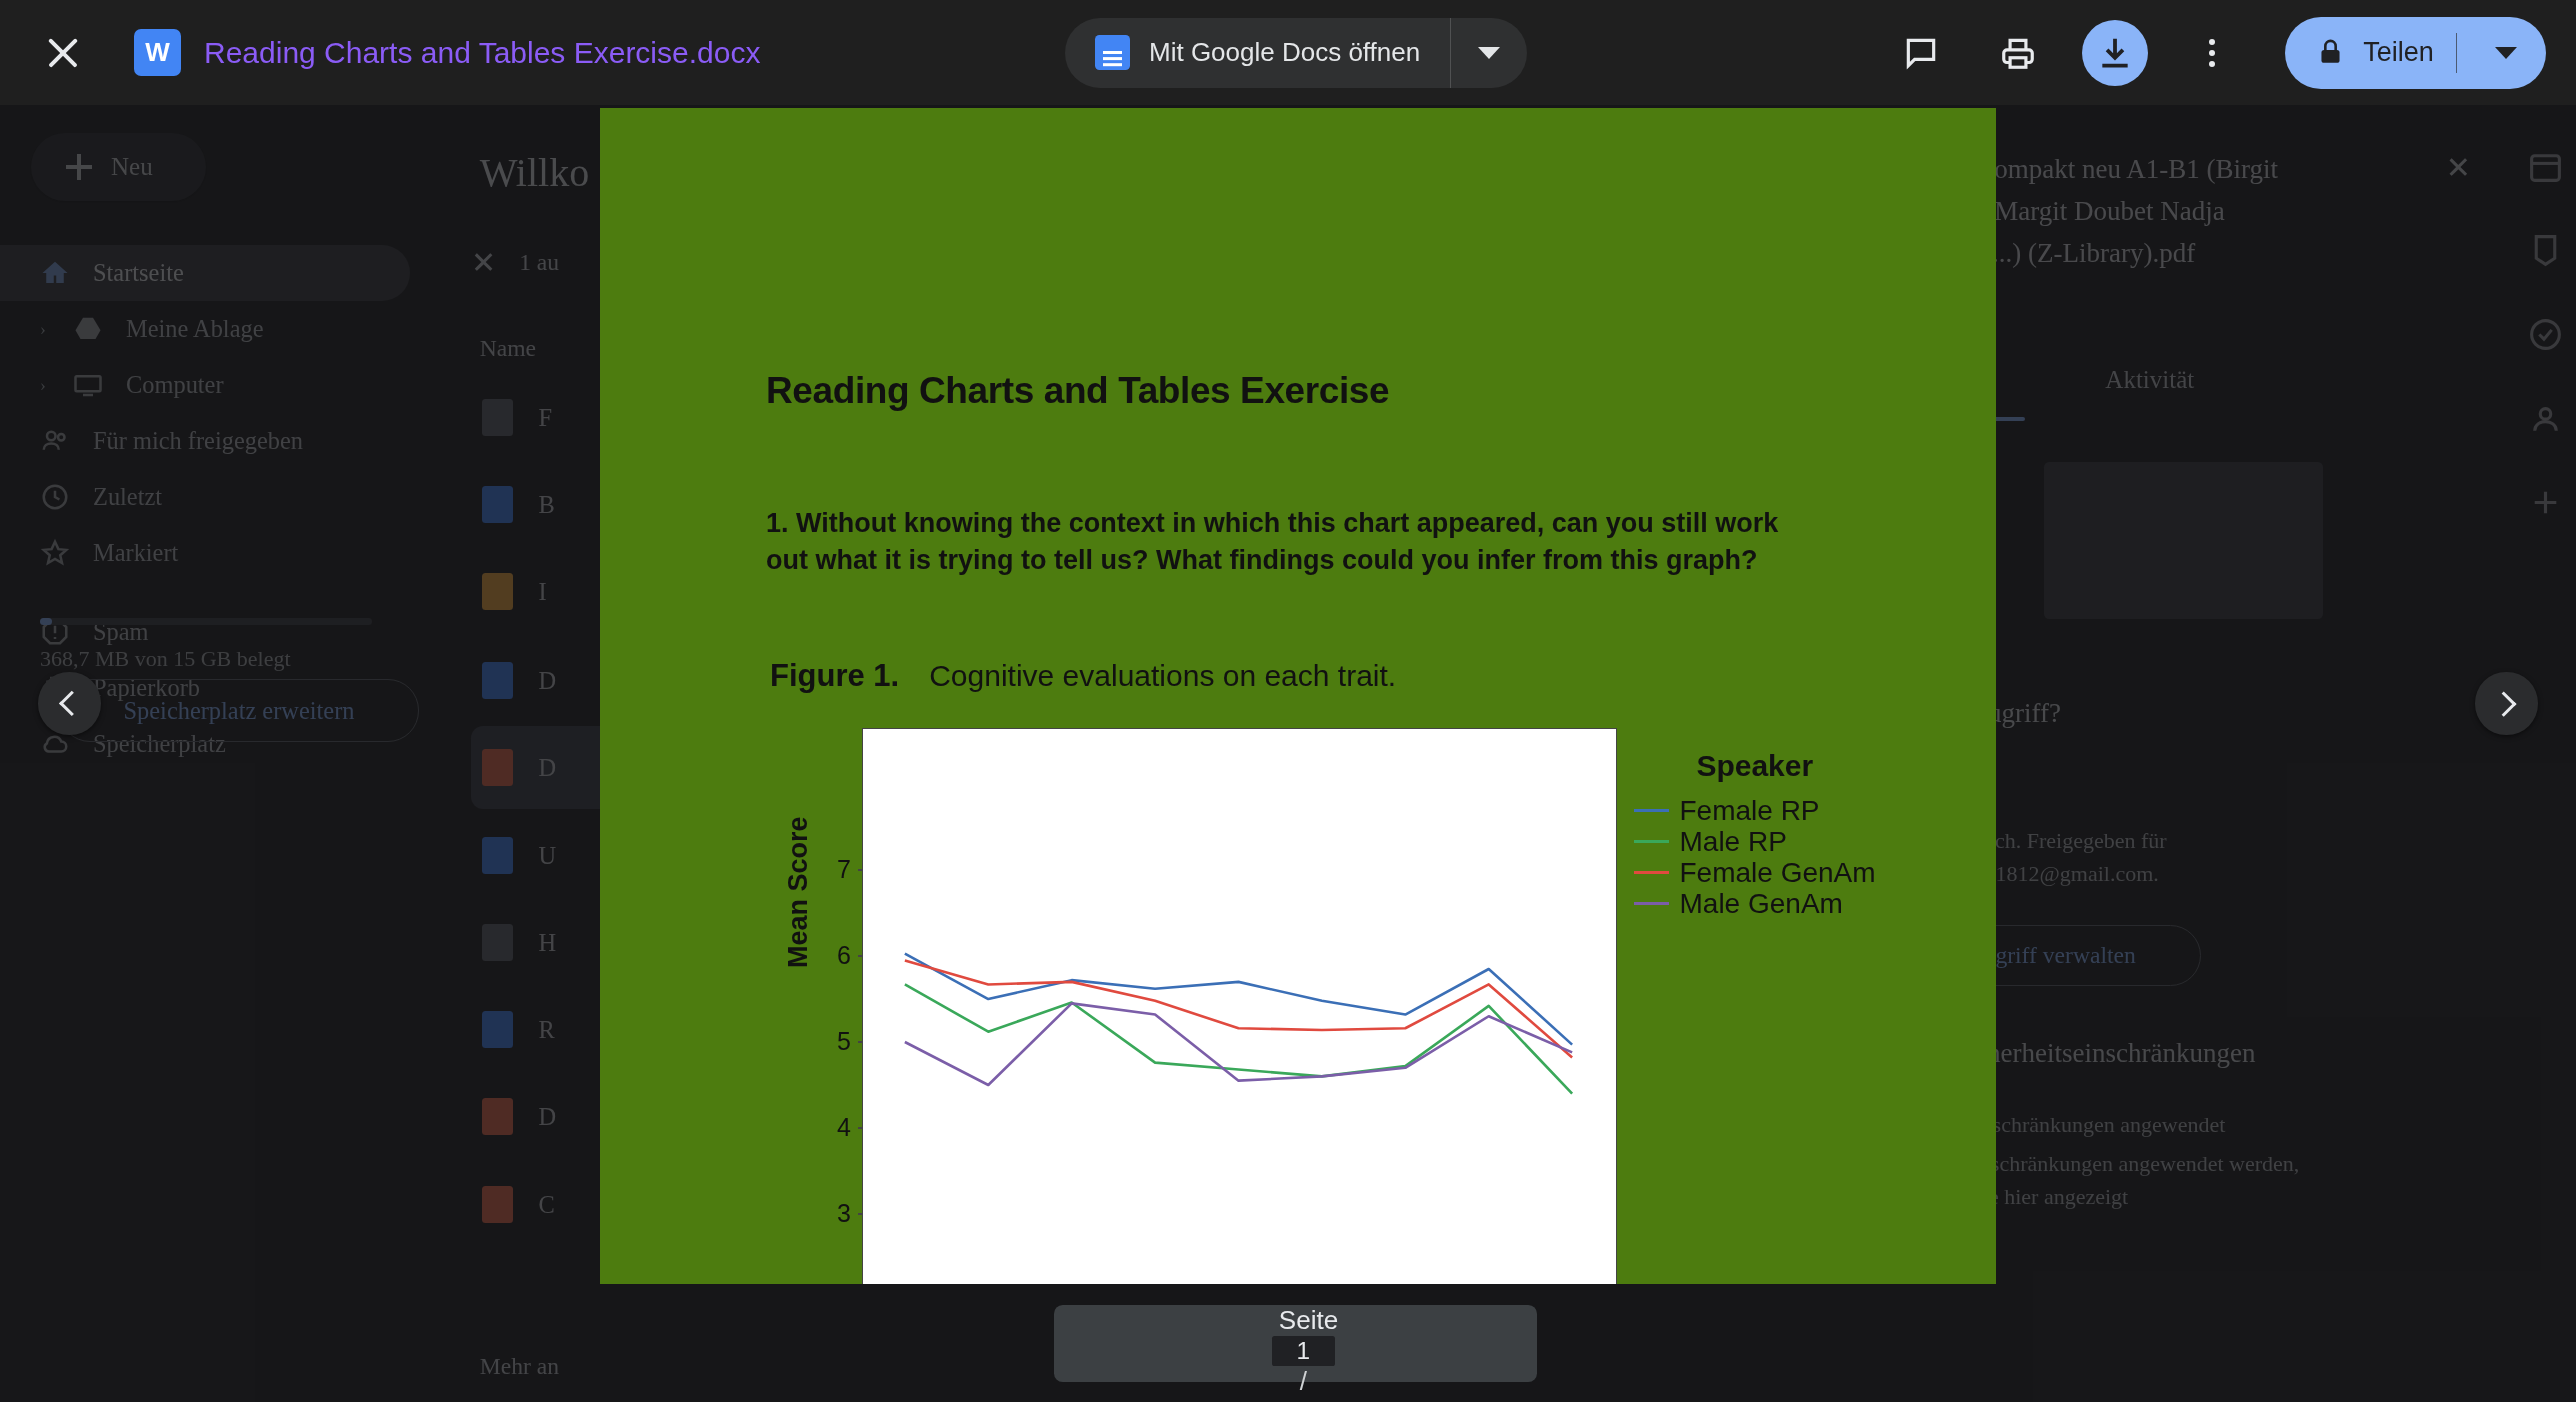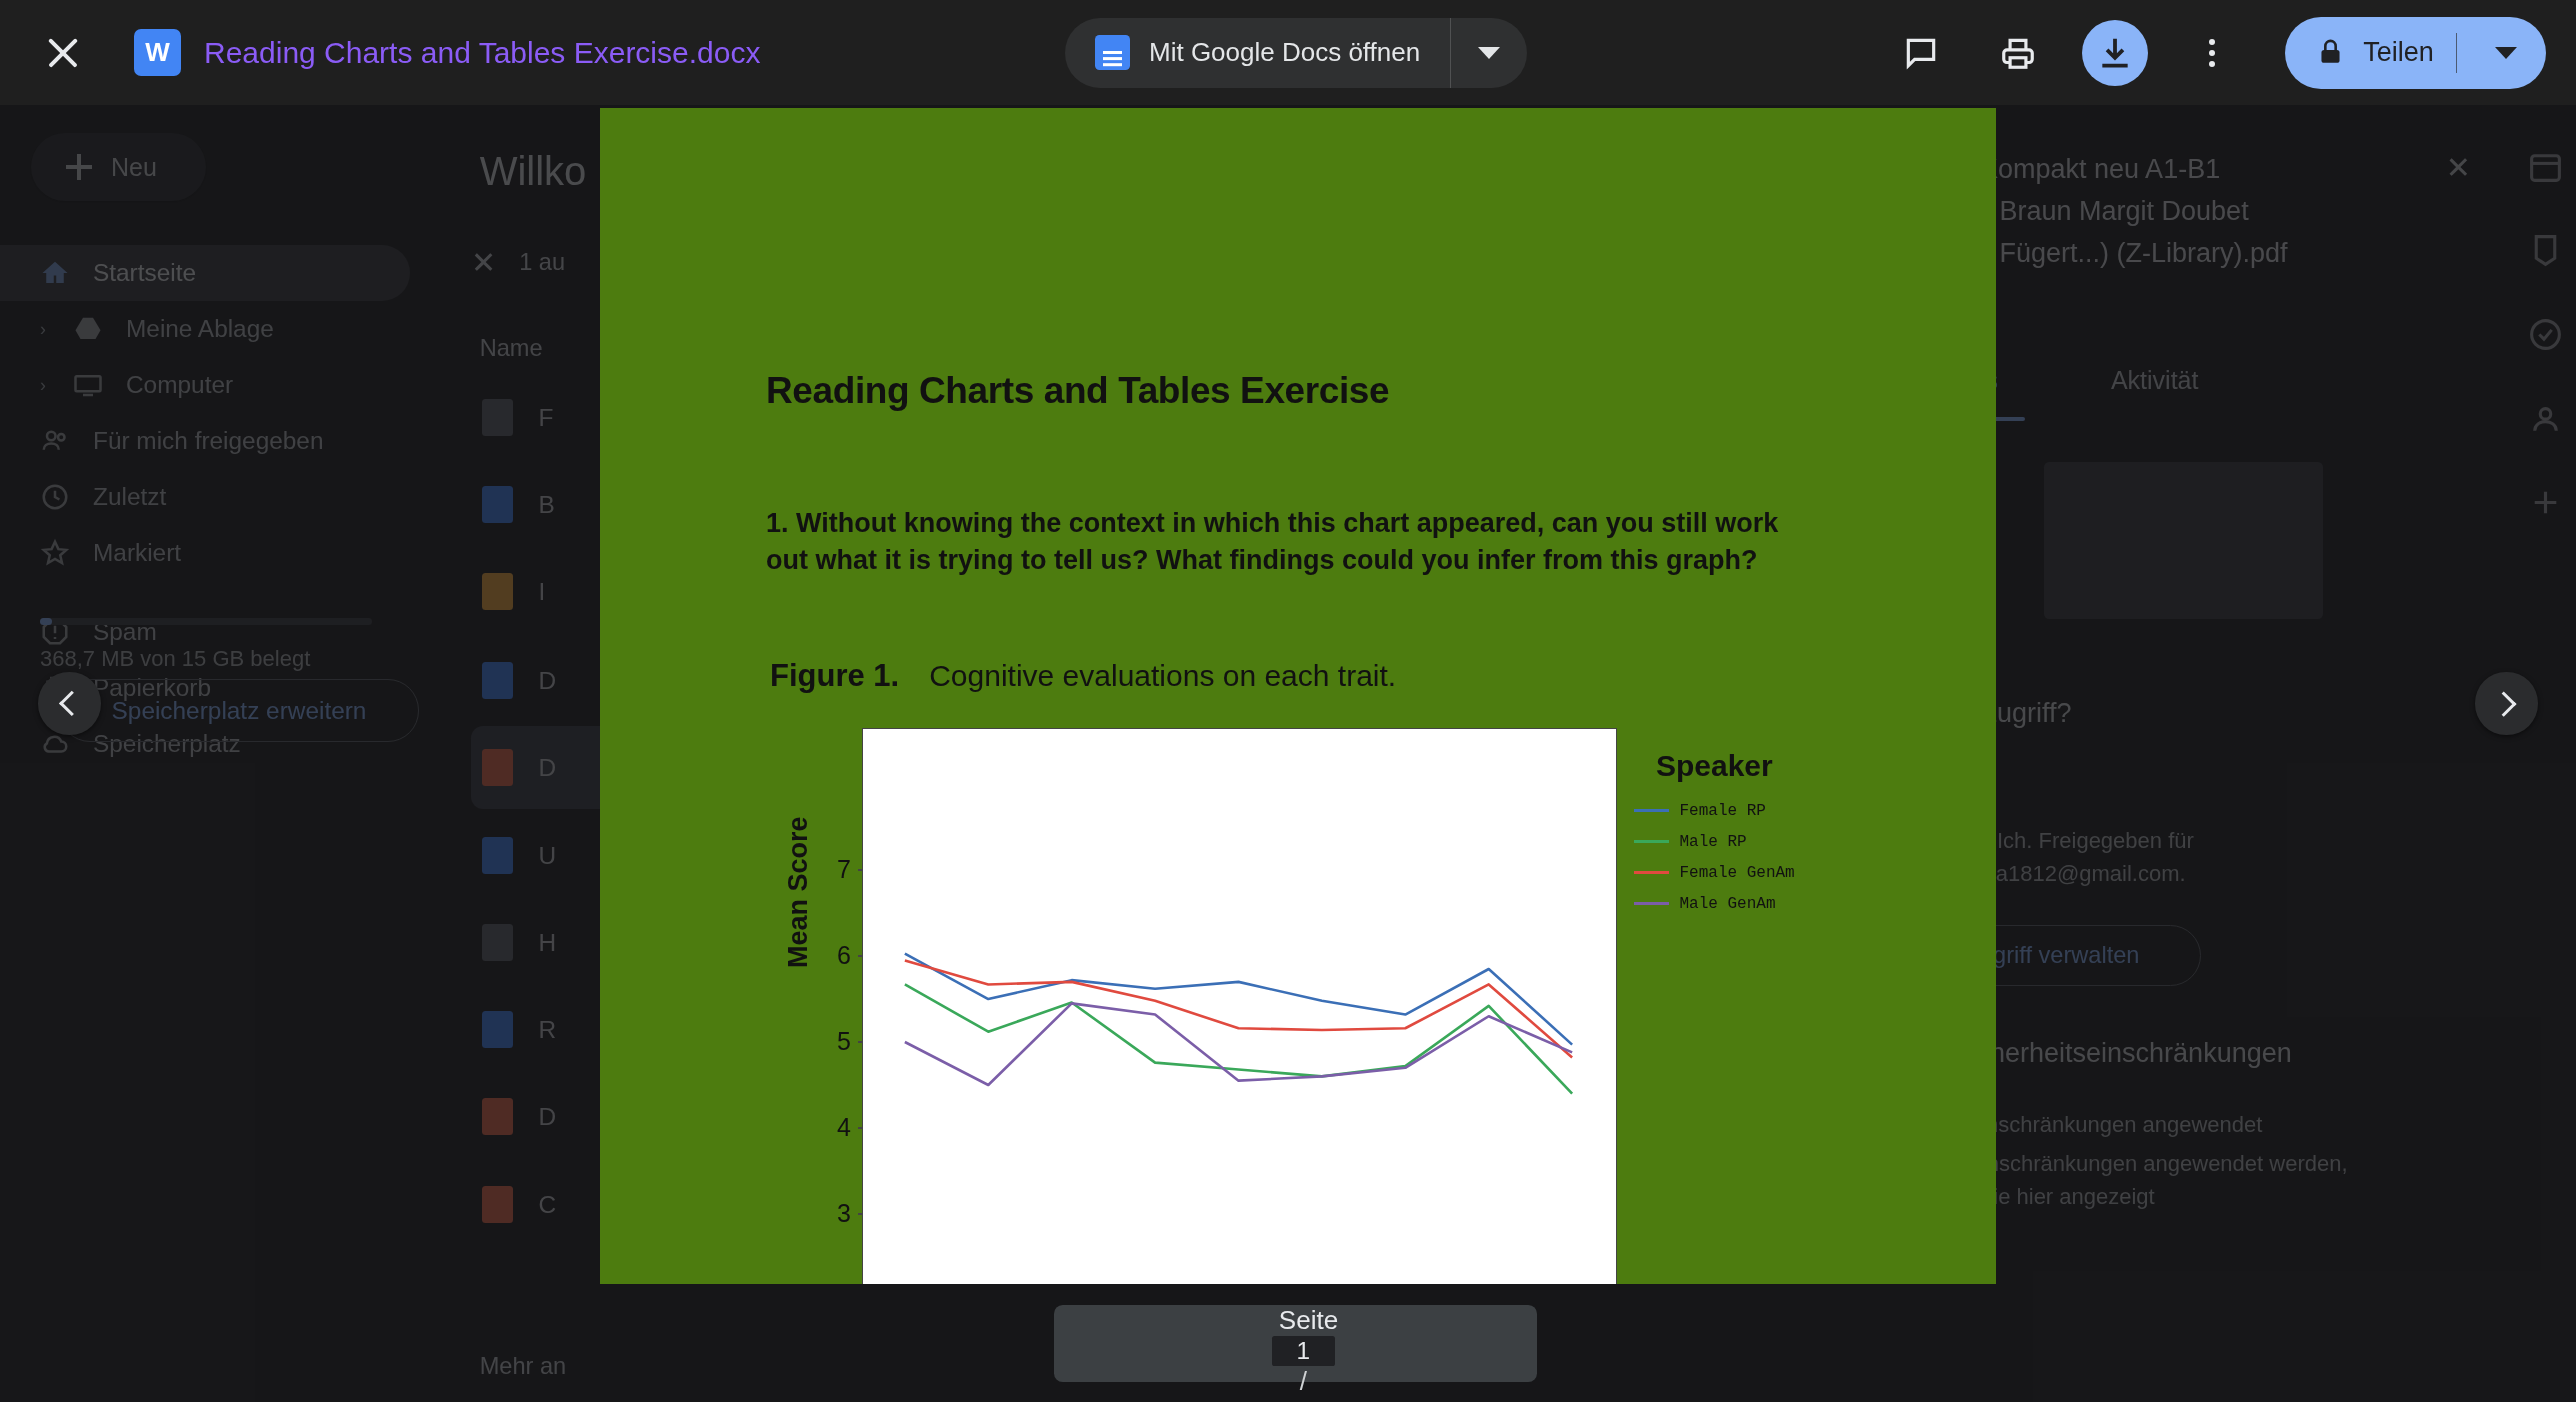--- a/index.html
+++ b/index.html
@@ -15,20 +15,21 @@
     width: 2576px; height: 1402px;
     background: #202124;
     overflow: hidden;
   }
 
   
   .bg-layer {
     position: absolute; inset: 0;
     background: #1f1f1f;
     opacity: 1;
+    font-family: Liberation Serif, serif;
   }
   .bg-dim {
     position: absolute; inset: 0;
     background: rgba(20,20,22,0.72);
     z-index: 40;
   }
   .drive-sidebar {
     position: absolute; left: 0; top: 105px; width: 454px; height: 1298px;
     color: #b9bcbe;
   }
@@ -229,21 +230,21 @@
     position: absolute; font-size: 25px; color: #111; text-align: right; width: 35px;
   }
   .ytickline { position: absolute; width: 12.2px; height: 1.7px; background: #444; }
 
   .legend {
     position: absolute; left: 1034px; top: 641px; text-align: center;
   }
   .legend h4 { margin: 0 0 12.2px 0; font-size: 30px; font-weight: bold; color: #111; }
   .legend .row { display: flex; align-items: center; gap: 10.5px; height: 31px; }
   .legend .swatch { width: 35px; height: 3.5px; flex: none; }
-  .legend .lab { font-size: 16px; color: #111; font-family: Liberation Mono, monospace; }
+  .legend .lab { font-size: 28px; color: #111; }
 
   
   .page-ctrl {
     position: absolute; left: 1054px; top: 1305px; width: 483px; height: 77px;
     background: #3c4043; border-radius: 8.7px; z-index: 55;
     display: flex; align-items: center; color: #e8eaed; flex-direction: column;
   }
   .pc-label { font-size: 26px; margin-left: 26px; }
   .pc-input {
     width: 63px; height: 44px; background: #202124; border: none; color: #e8eaed;

